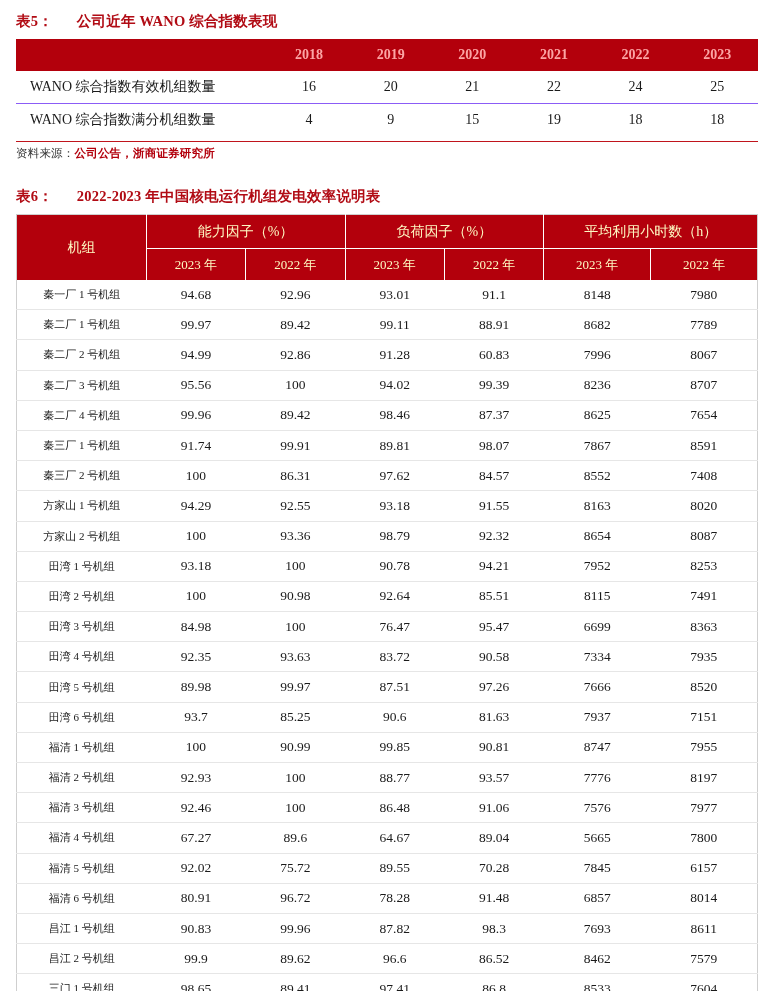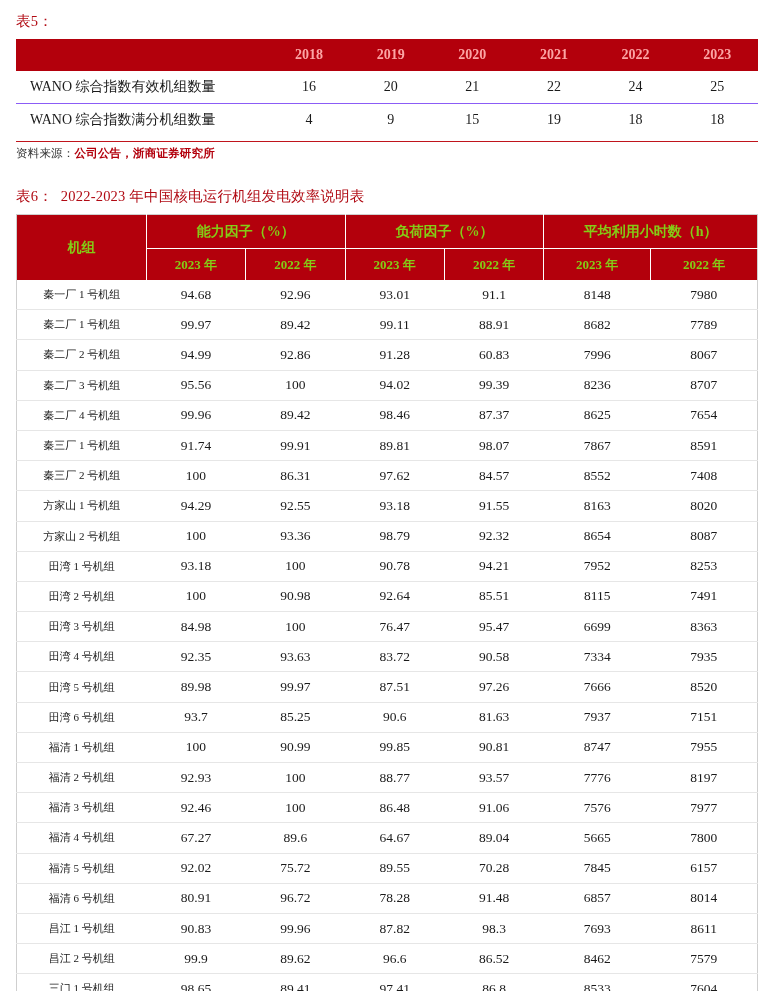--- a/index.html
+++ b/index.html
@@ -19,23 +19,23 @@
     height: 991px;
     box-sizing: border-box;
     padding: 8px 16px 0 16px;
     position: relative;
   }
 
   
   .caption {
     display: flex;
     align-items: baseline;
-    gap: 8px;
+    gap: 24px;
     font-size: 14.5px;
-    font-weight: normal;
+    font-weight: bold;
     color: #b10b14;
     margin: 4px 0 8px 0;
     letter-spacing: 0.2px;
   }
   .caption .cap-num { white-space: nowrap; }
   .caption .cap-text { white-space: nowrap; }
 
   
   table {
     border-collapse: collapse;
@@ -82,22 +82,22 @@
   .source .src-label { color: #333; }
   .source .src-org { color: #b3000c; font-weight: bold; }
 
   
   .t6 {
     font-size: 13px;
     border: 1px solid #cfcfcf;
   }
   .t6 thead th {
     background: #b3000c;
-    color: #84cc16;
-    font-weight: bold;
+    color: #fef9c3;
+    font-weight: normal;
     text-align: center;
     vertical-align: middle;
     padding: 3px 2px;
   }
   .t6 thead tr.h1 th { height: 27px; font-size: 14px; }
   .t6 thead tr.h2 th { height: 25px; font-size: 13px; }
   .t6 thead th.grp {
     border-left: 1px solid #ffffff;
     border-bottom: 1px solid #ffffff;
   }
@@ -124,20 +124,21 @@
   .t5 col.c0 { width: 34%; }
   .t5 col.y { width: 11%; }
 </style>
 </head>
 <body>
 
 <div class="page">
 
   <div class="caption">
     <span class="cap-num">表5：</span>
+    <span class="cap-text">公司近年 WANO 综合指数表现</span>
   </div>
 
   <table class="t5">
     <colgroup>
       <col class="c0">
         <col class="y">
         <col class="y">
         <col class="y">
         <col class="y">
         <col class="y">

